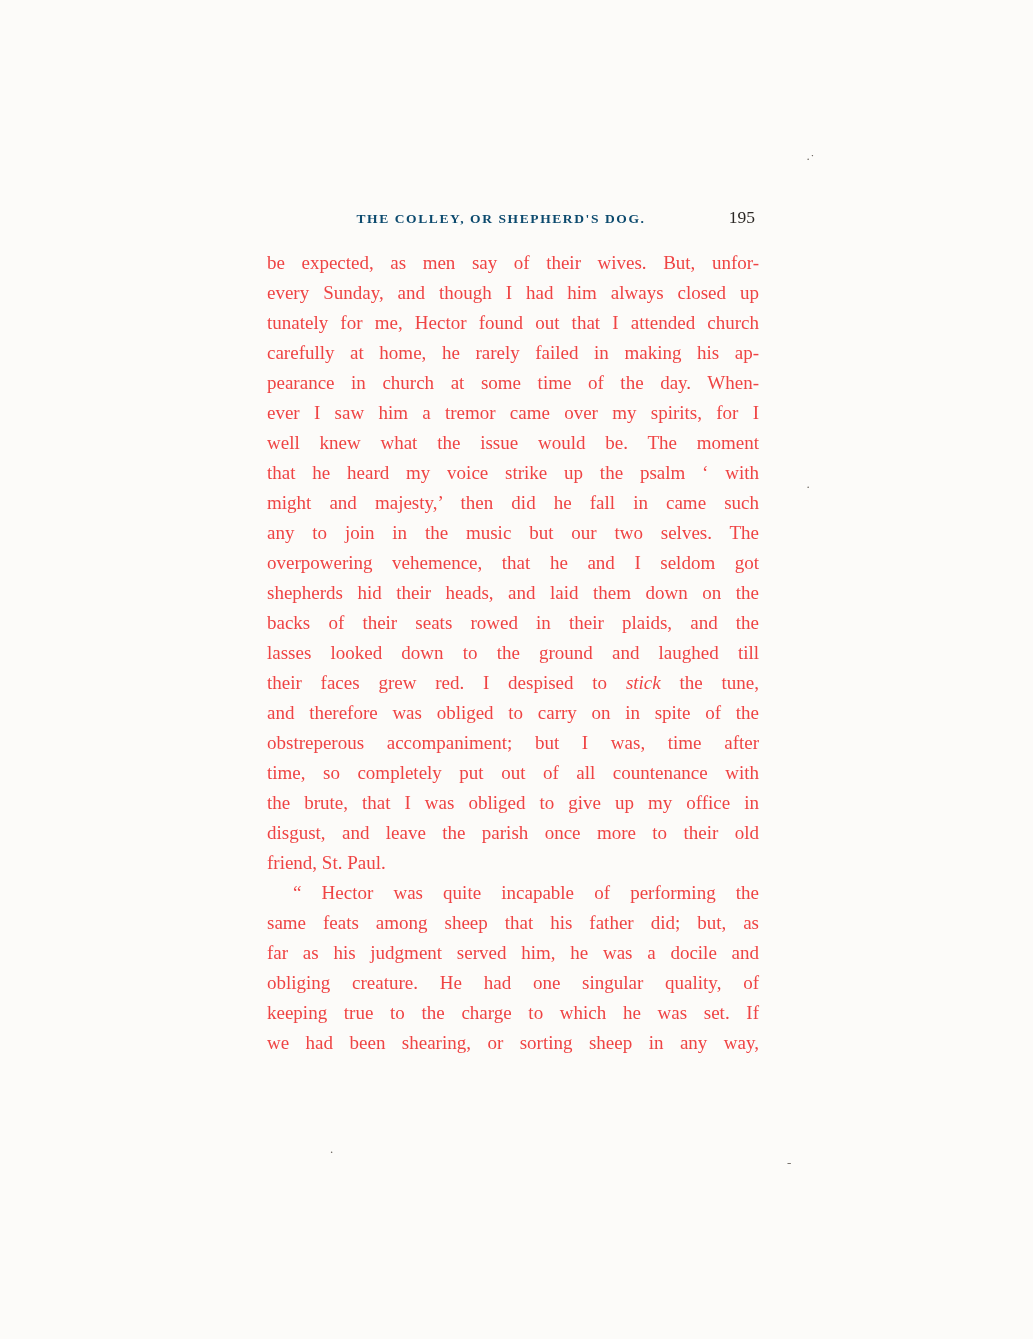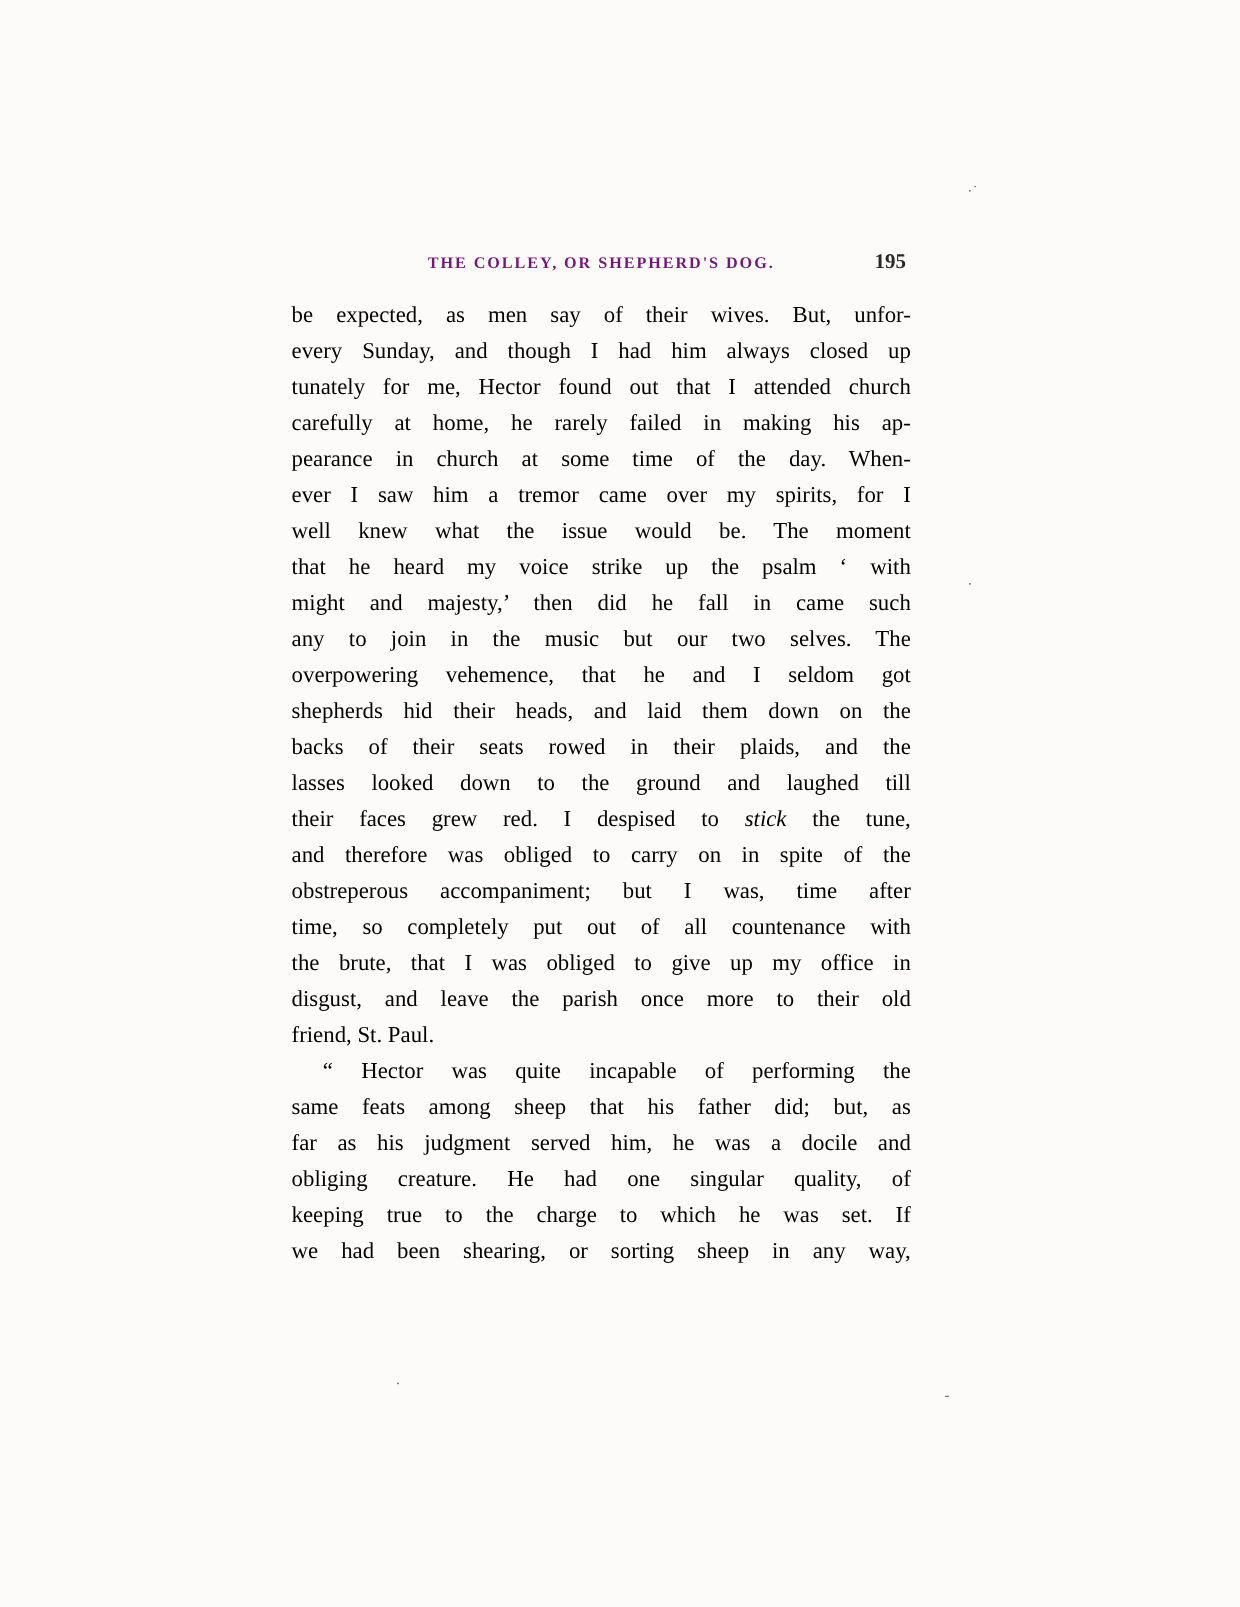--- a/index.html
+++ b/index.html
@@ -30,35 +30,36 @@
     margin-bottom: 10px;
   }
   .running-title {
     position: absolute;
     left: 50%;
     transform: translateX(-50%);
     top: 5px;
     font-size: 13.5px;
     font-weight: 700;
     letter-spacing: 1.6px;
-    color: #701a75;
+    color: #0c4a6e;
     white-space: nowrap;
   }
   .page-number {
     position: absolute;
     right: 4px;
     top: 1px;
     font-size: 17.5px;
-    font-weight: 700;
+    font-weight: 400;
     color: #2b2724;
   }
   .page-body {
     font-size: 19px;
     line-height: 30px;
-    color: #000000;
+    color: #ef4444;
+    margin-left: 24px;
   }
   .line {
     text-align: justify;
     text-align-last: justify;
   }
   .line.no-justify {
     text-align-last: left;
   }
   .line.indent {
     text-indent: 26px;

